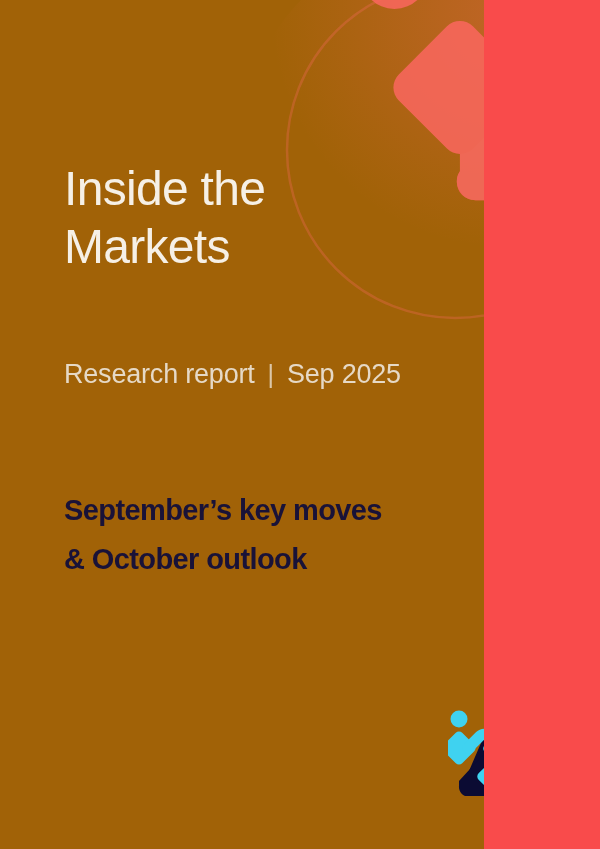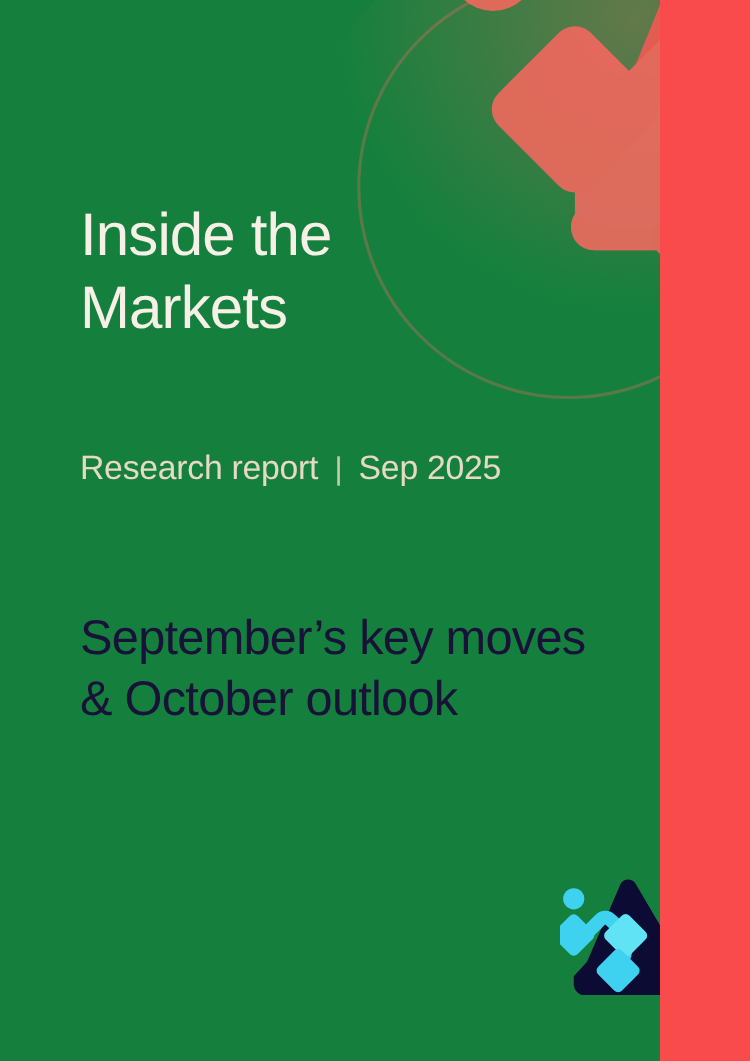--- a/index.html
+++ b/index.html
@@ -9,23 +9,23 @@
     width:600px;
     height:849px;
     overflow:hidden;
     background:#F94B4B;
     font-family:"Liberation Sans", sans-serif;
     -webkit-font-smoothing:antialiased;
   }
 
   #cover {
     position:relative;
-    width:528px;
+    width:484px;
     height:849px;
-    background:#15803d;
+    background:#a16207;
     overflow:hidden;
     padding-left:32px;
   }
 
   
   #bg-art {
     position:absolute;
     inset:0;
     width:600px;
     height:849px;
@@ -70,23 +70,23 @@
     white-space:nowrap;
   }
   .kicker .sep { color:#E6D9C6; opacity:.85; font-size:25px; }
 
   .headline {
     position:absolute;
     top:486px;
     left:0;
     width:500px;
     color:#191238;
-    font-size:39px;
+    font-size:29px;
     line-height:49px;
-    font-weight:400;
+    font-weight:700;
     letter-spacing:-0.6px;
     white-space:pre-line;
   }
 
   
   #brand-mark {
     position:absolute;
     left:448px;
     top:702px;
     width:112px;

